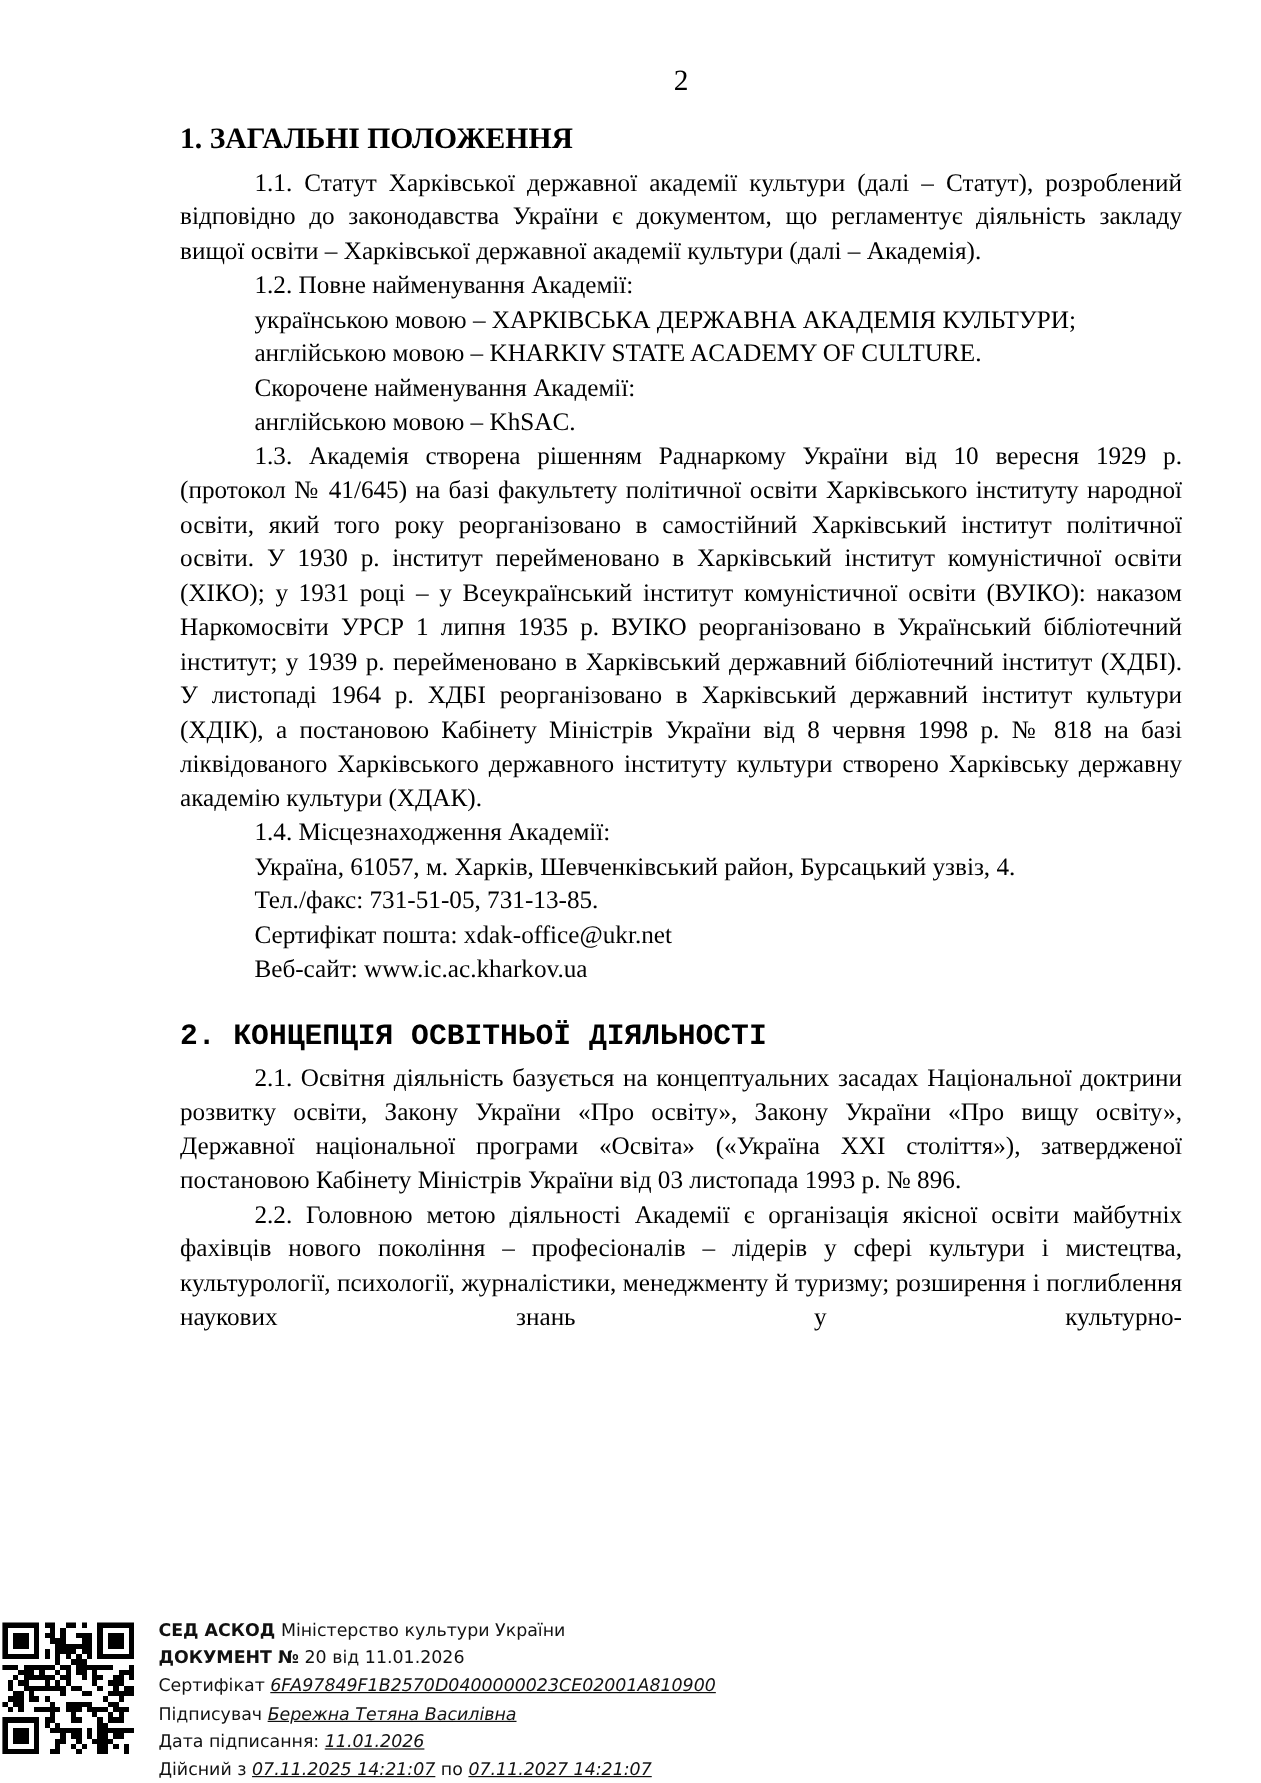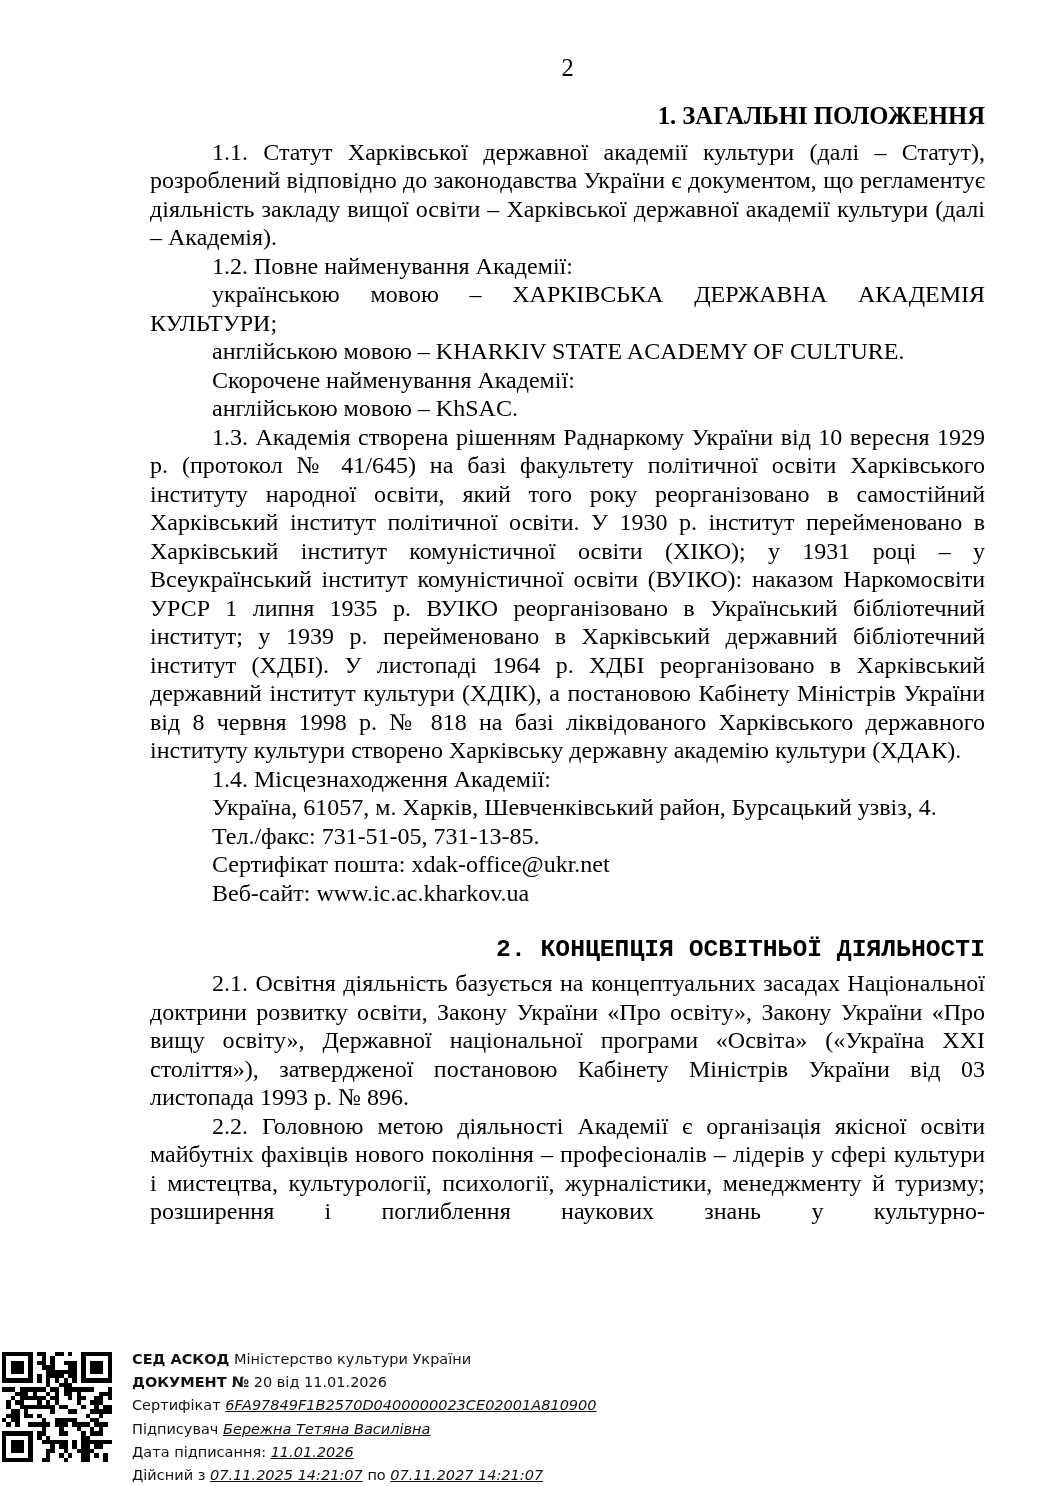--- a/index.html
+++ b/index.html
@@ -18,27 +18,27 @@
   }
   .page-number {
     text-align: center;
     font-size: 24.5px;
     line-height: 28.5px;
   }
   h1 {
     font-size: 24.7px;
     line-height: 30px;
     font-weight: bold;
-    text-align: right;
+    text-align: left;
     margin: 18px 0 7px 0;
   }
   h1.h2 { margin: 27px 0 5px 0; font-family: Liberation Mono, monospace; }
   p {
     margin: 0;
-    font-size: 24px;
+    font-size: 21px;
     line-height: 28.5px;
     text-align: justify;
     text-indent: 62px;
   }
   p.cont { text-align-last: justify; }
   .footer {
     position: absolute;
     left: 0; top: 1348px;
     width: 1051px; height: 130px;
     font-family: "DejaVu Sans", sans-serif;

